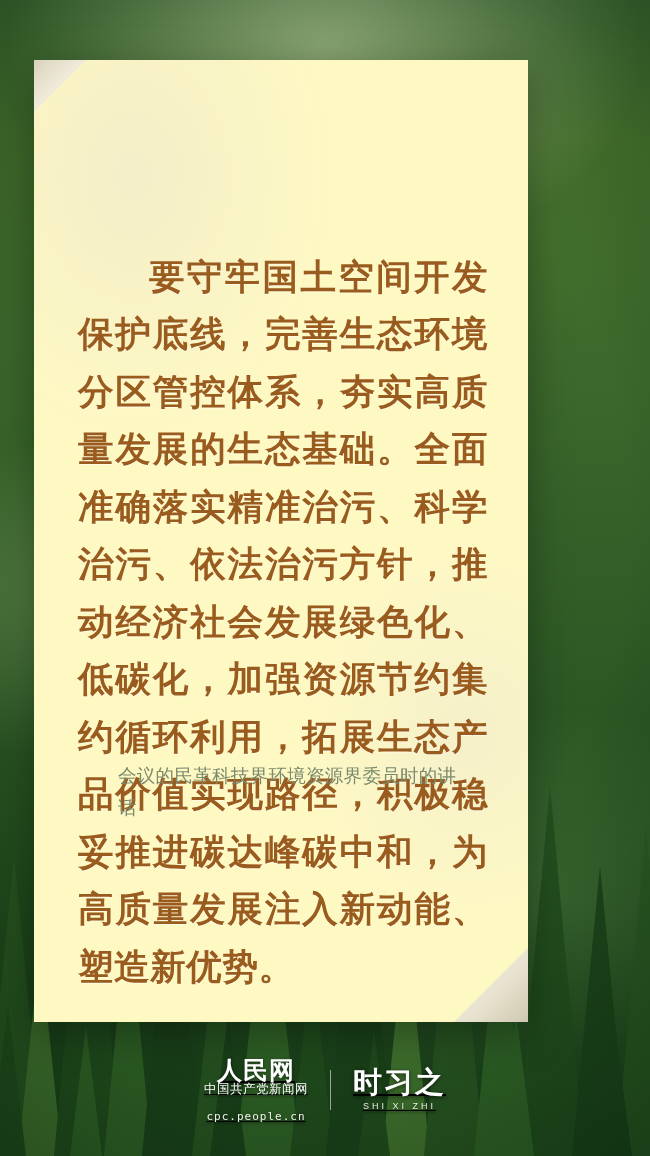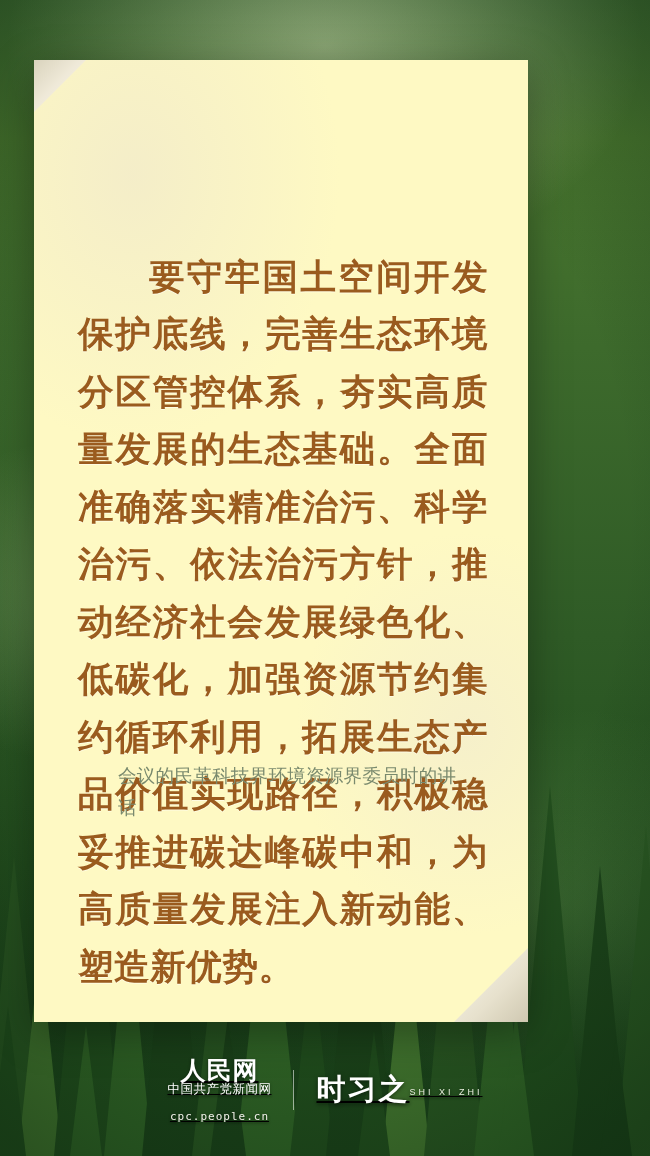--- a/index.html
+++ b/index.html
@@ -186,21 +186,21 @@
     letter-spacing: 1px;
     text-shadow: 0 1px 3px rgba(0,0,0,0.5);
   }
   .divider-v {
     width: 1px;
     height: 40px;
     background: rgba(255,255,255,0.55);
   }
   .logo-shixizhi {
     display: flex;
-    flex-direction: row;
+    flex-direction: column;
     align-items: center;
     line-height: 1;
   }
   .logo-shixizhi .mark {
     font-family: "DejaVu Serif", serif;
     font-size: 29px;
     font-weight: 700;
     color: #ffffff;
     letter-spacing: 2px;
     text-shadow: 0 1px 4px rgba(0,0,0,0.55);

